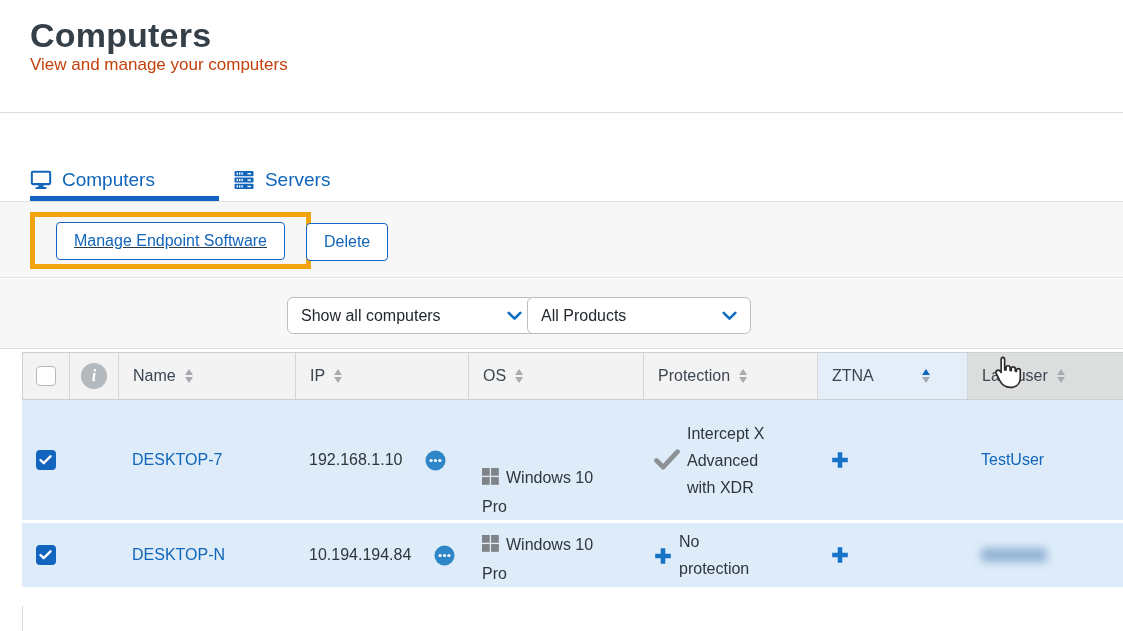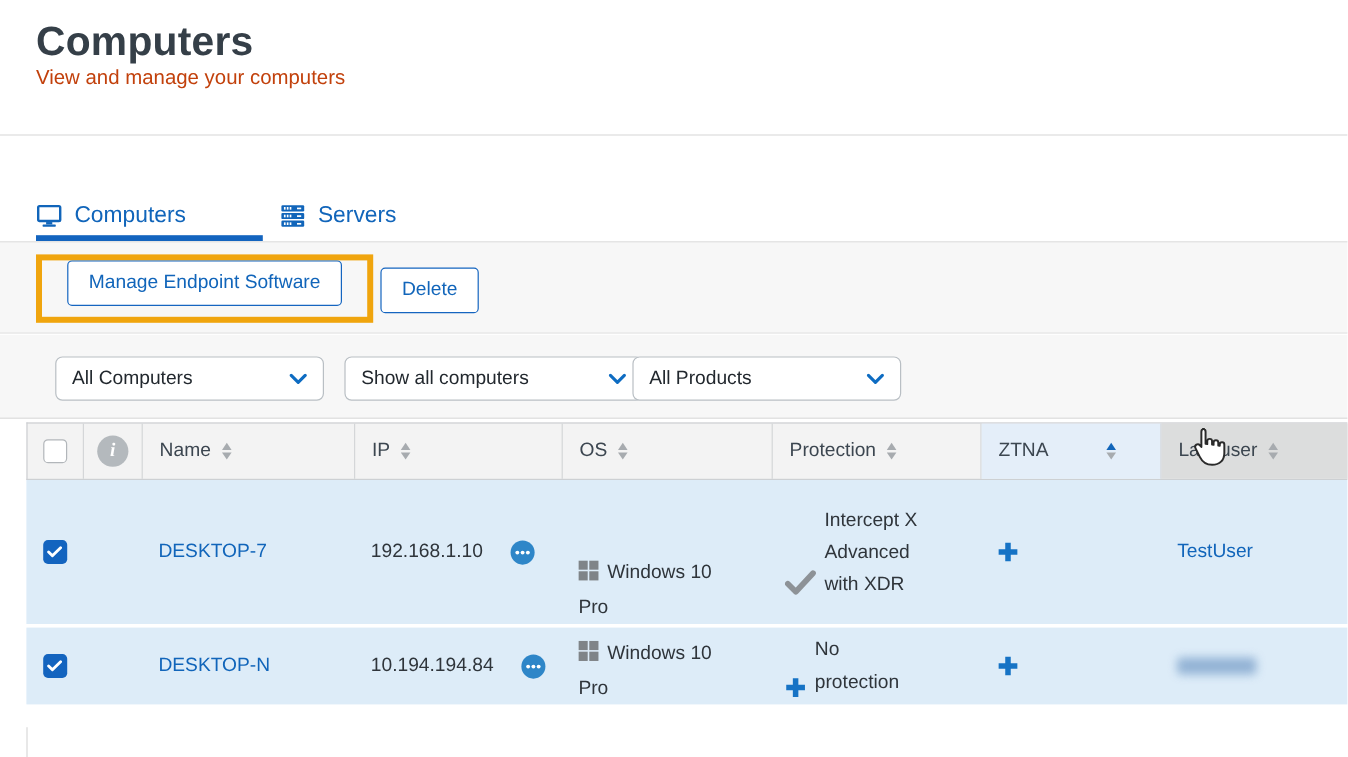--- a/index.html
+++ b/index.html
@@ -26,23 +26,23 @@
   .band { position:absolute; left:0; right:0; background:#f7f7f7; }
   .band-buttons { top:201px; height:77px; border-top:1px solid #e0e0e0; border-bottom:1px solid #e4e4e4; }
   .band-filters { top:279px; height:70px; border-bottom:1px solid #dddddd; }
 
   .btn {
     background:#ffffff; border:1px solid #1565c0; color:#1165ba; font-size:16px;
     font-family:"Liberation Sans", sans-serif; border-radius:4px; padding:0 17px; height:38px; cursor:pointer;
   }
   .highlight-box {
     position:absolute; left:30px; top:10px; width:281px; height:57px;
-    border:5px solid #F0A50E; display:flex; align-items:flex-start; justify-content:center;
-  }
-  .delete-wrap { position:absolute; left:317px; top:21px; }
+    border:5px solid #F0A50E; display:flex; align-items:center; justify-content:center;text-decoration:underline;
+  }
+  .delete-wrap { position:absolute; left:306px; top:21px; }
 
   .select {
     position:absolute; top:18px; height:37px; background:#fff; border:1px solid #b9bfc4; border-radius:6px;
     display:flex; align-items:center; justify-content:space-between; padding:0 13px; font-size:16px; color:#22282e; cursor:pointer;
   }
   .select .chev { display:flex; width:15px; height:10px; }
 
   
   .tablewrap { position:absolute; left:22px; top:352px; width:1101px; }
   .grid { display:grid; grid-template-columns:47px 49px 177px 173px 175px 174px 150px 156px; }
@@ -77,21 +77,21 @@
     font-family:"Liberation Serif", serif; font-style:italic; font-weight:bold; font-size:16px; cursor:pointer;
   }
 
   .link { color:#1165ba; cursor:pointer; }
   .ip-cell { gap:23px; }
   .os-cell { align-items:flex-end; }
   .os-inner { width:114px; line-height:27px; }
   .os-inner .winicon { display:inline-block; vertical-align:-2px; margin-right:7px; }
   .prot-cell { padding-left:11px; align-items:center; gap:7px; }
   .prot-text { width:78px; line-height:27px; }
-  .prot-flex { display:flex; align-items:flex-end; gap:7px; }
+  .prot-flex { display:flex; align-items:center; gap:7px; }
   .prot-flex .picon { margin-top:3px; flex:0 0 auto; }
   .plusicon { display:flex; width:18px; height:18px; color:#1673c5; cursor:pointer; }
   .redacted { width:66px; height:14px; background:#86a9cf; border-radius:3px; filter:blur(4px); opacity:.85; }
 
   .below-border { position:absolute; left:22px; top:606px; width:1px; height:25px; background:#d9d9d9; }
 
   .cursor { position:absolute; left:991px; top:355px; width:31px; height:35px; z-index:50; pointer-events:none; }
 </style>
 </head>
 <body>
@@ -147,28 +147,20 @@
   <section class="band band-buttons">
     <div class="highlight-box">
       <button class="btn">Manage Endpoint Software</button>
     </div>
     <div class="delete-wrap">
       <button class="btn">Delete</button>
     </div>
   </section>
 
   <section class="band band-filters">
-    <div class="select" style="left:46px; width:224px;">
-      <span>All Computers</span>
-      <span class="chev">
-        <svg viewBox="0 0 16 10" width="15" height="10">
-            <path d="M1.8 1.6 L8 7.8 L14.2 1.6" fill="none" stroke="#0e6cc2" stroke-width="2.8" stroke-linecap="round" stroke-linejoin="round"></path>
-          </svg>
-      </span>
-    </div>
     <div class="select" style="left:287px; width:249px;">
       <span>Show all computers</span>
       <span class="chev">
         <svg viewBox="0 0 16 10" width="15" height="10">
             <path d="M1.8 1.6 L8 7.8 L14.2 1.6" fill="none" stroke="#0e6cc2" stroke-width="2.8" stroke-linecap="round" stroke-linejoin="round"></path>
           </svg>
       </span>
     </div>
     <div class="select" style="left:527px; width:224px;">
       <span>All Products</span>

